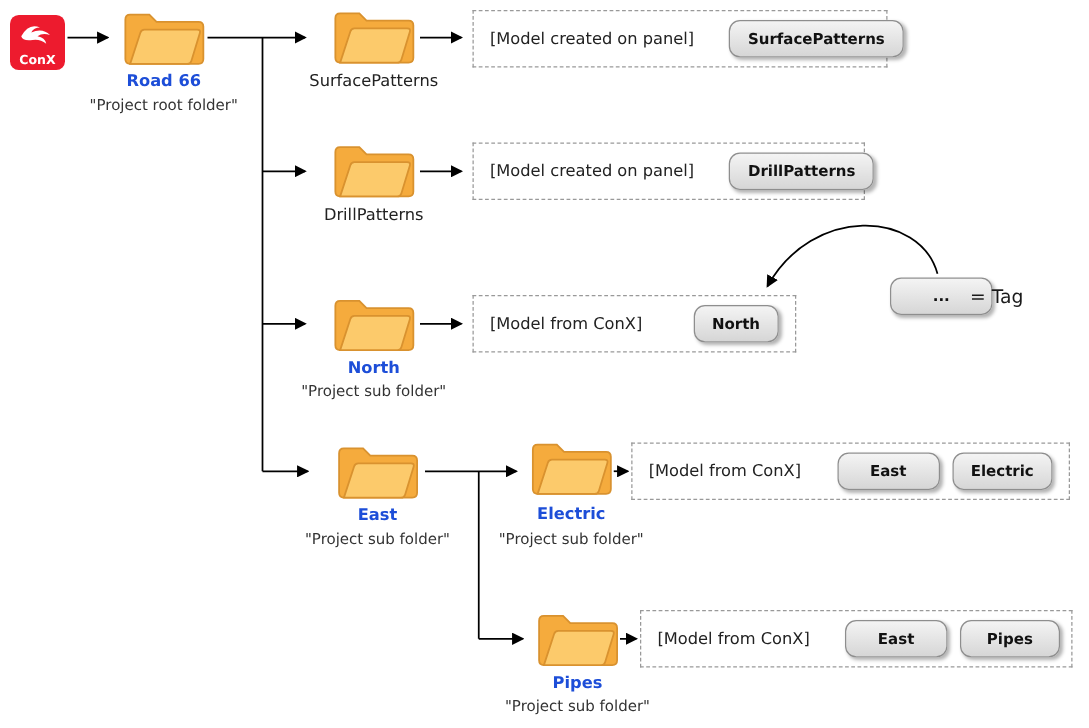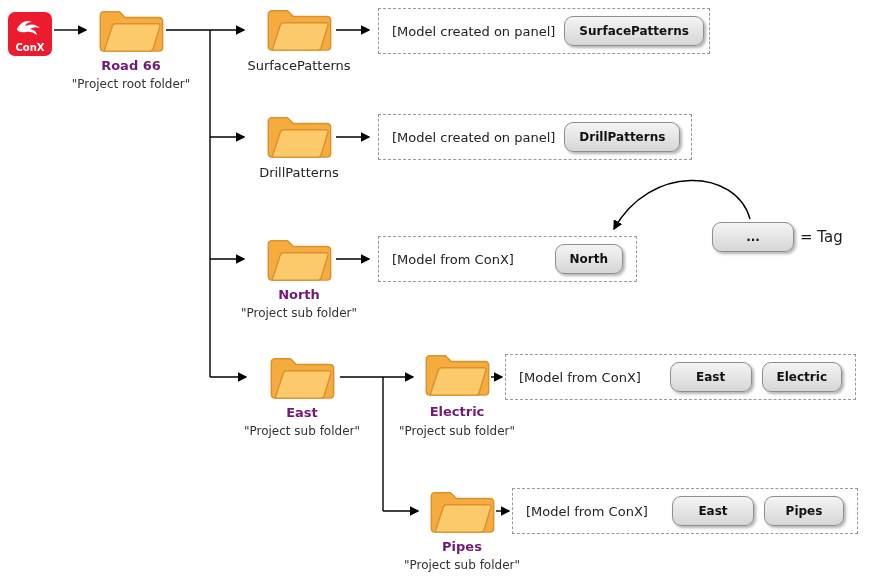--- a/index.html
+++ b/index.html
@@ -1,25 +1,25 @@
 <!DOCTYPE html>
 <html><head>
 <meta charset="utf-8">
 <style>
   html,body{margin:0;padding:0;background:#fff;}
   body{width:871px;height:582px;position:relative;overflow:hidden;
        font-family:"DejaVu Sans","Liberation Sans",sans-serif;}
   .abs{position:absolute;}
   .connectors{position:absolute;left:0;top:0;width:871px;height:582px;pointer-events:none;}
   .folder svg{display:block;}
-  .name{font-size:13px;font-weight:bold;text-align:center;color:#701a75;white-space:nowrap;}
+  .name{font-size:13px;font-weight:bold;text-align:center;color:#1d4ed8;white-space:nowrap;}
   .name.regular{font-weight:normal;color:#222;}
   .sub{font-size:12px;text-align:center;color:#333;white-space:nowrap;}
   .mbox{border:1px dashed #999;display:flex;align-items:center;justify-content:space-between;
-        padding:0 13px;box-sizing:border-box;gap:9px;background:#fff;}
+        padding:0 13px;box-sizing:border-box;gap:28px;background:#fff;}
   .mlabel{font-size:13px;color:#222;white-space:nowrap;}
   .tags{display:flex;gap:10px;align-items:center;}
   .tag{background:linear-gradient(180deg,#f4f4f4,#d6d6d6);border:1px solid #8e8e8e;
        border-radius:9px;box-shadow:2px 2px 3px rgba(0,0,0,.3);font-weight:bold;
        font-size:12px;color:#111;padding:7px 14px;white-space:nowrap;text-align:center;}
   .legend-label{font-size:15px;color:#1a1a1a;white-space:nowrap;}
 </style>
 </head>
 <body>
 
@@ -150,15 +150,15 @@
 
   <div class="abs mbox" style="left:512px;top:488px;width:346px;height:46px">
     <span class="mlabel">[Model from ConX]</span>
     <span class="tags">
       <span class="tag" style="min-width:52px">East</span>
       <span class="tag" style="min-width:50px">Pipes</span>
     </span>
   </div>
 
   <div class="abs tag" style="left:712px;top:222px;width:52px">...</div>
-  <div class="abs legend-label" style="left:800px;top:228px">= Tag</div>
+  <div class="abs legend-label" style="left:776px;top:228px">= Tag</div>
 
 </div>
 
 </body></html>

